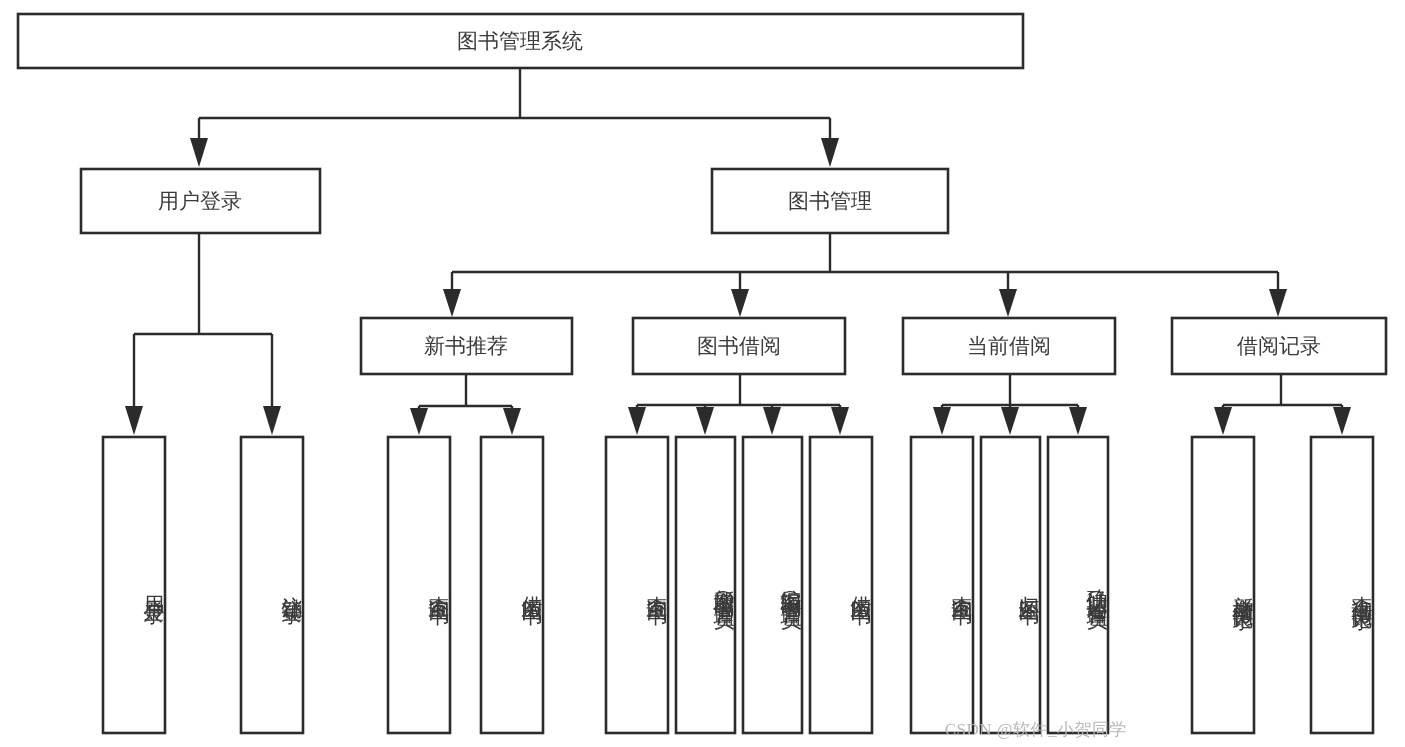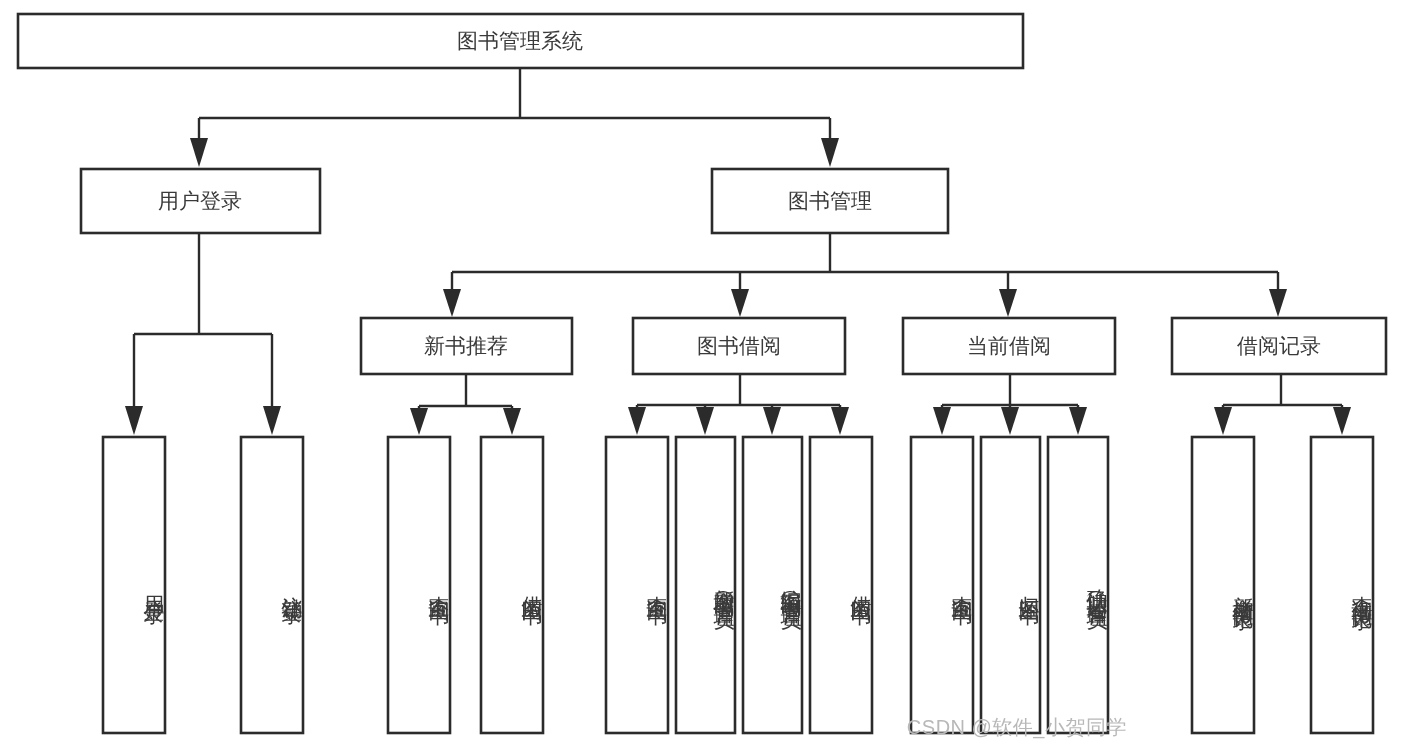--- a/index.html
+++ b/index.html
@@ -59,22 +59,22 @@
     line-height: 1;
     text-align: center;
     white-space: nowrap;
     pointer-events: none;
     user-select: none;
   }
   .watermark {
     position: absolute;
     right: 12px;
     bottom: 6px;
-    font-family: Liberation Sans, sans-serif;
-    font-size: 20px;
+    font-family: Liberation Serif, serif;
+    font-size: 17px;
     color: #b8b8b8;
     letter-spacing: 0.5px;
     white-space: nowrap;
   }
 </style>
 </head>
 <body>
 
 <div id="diagram-root">
 

